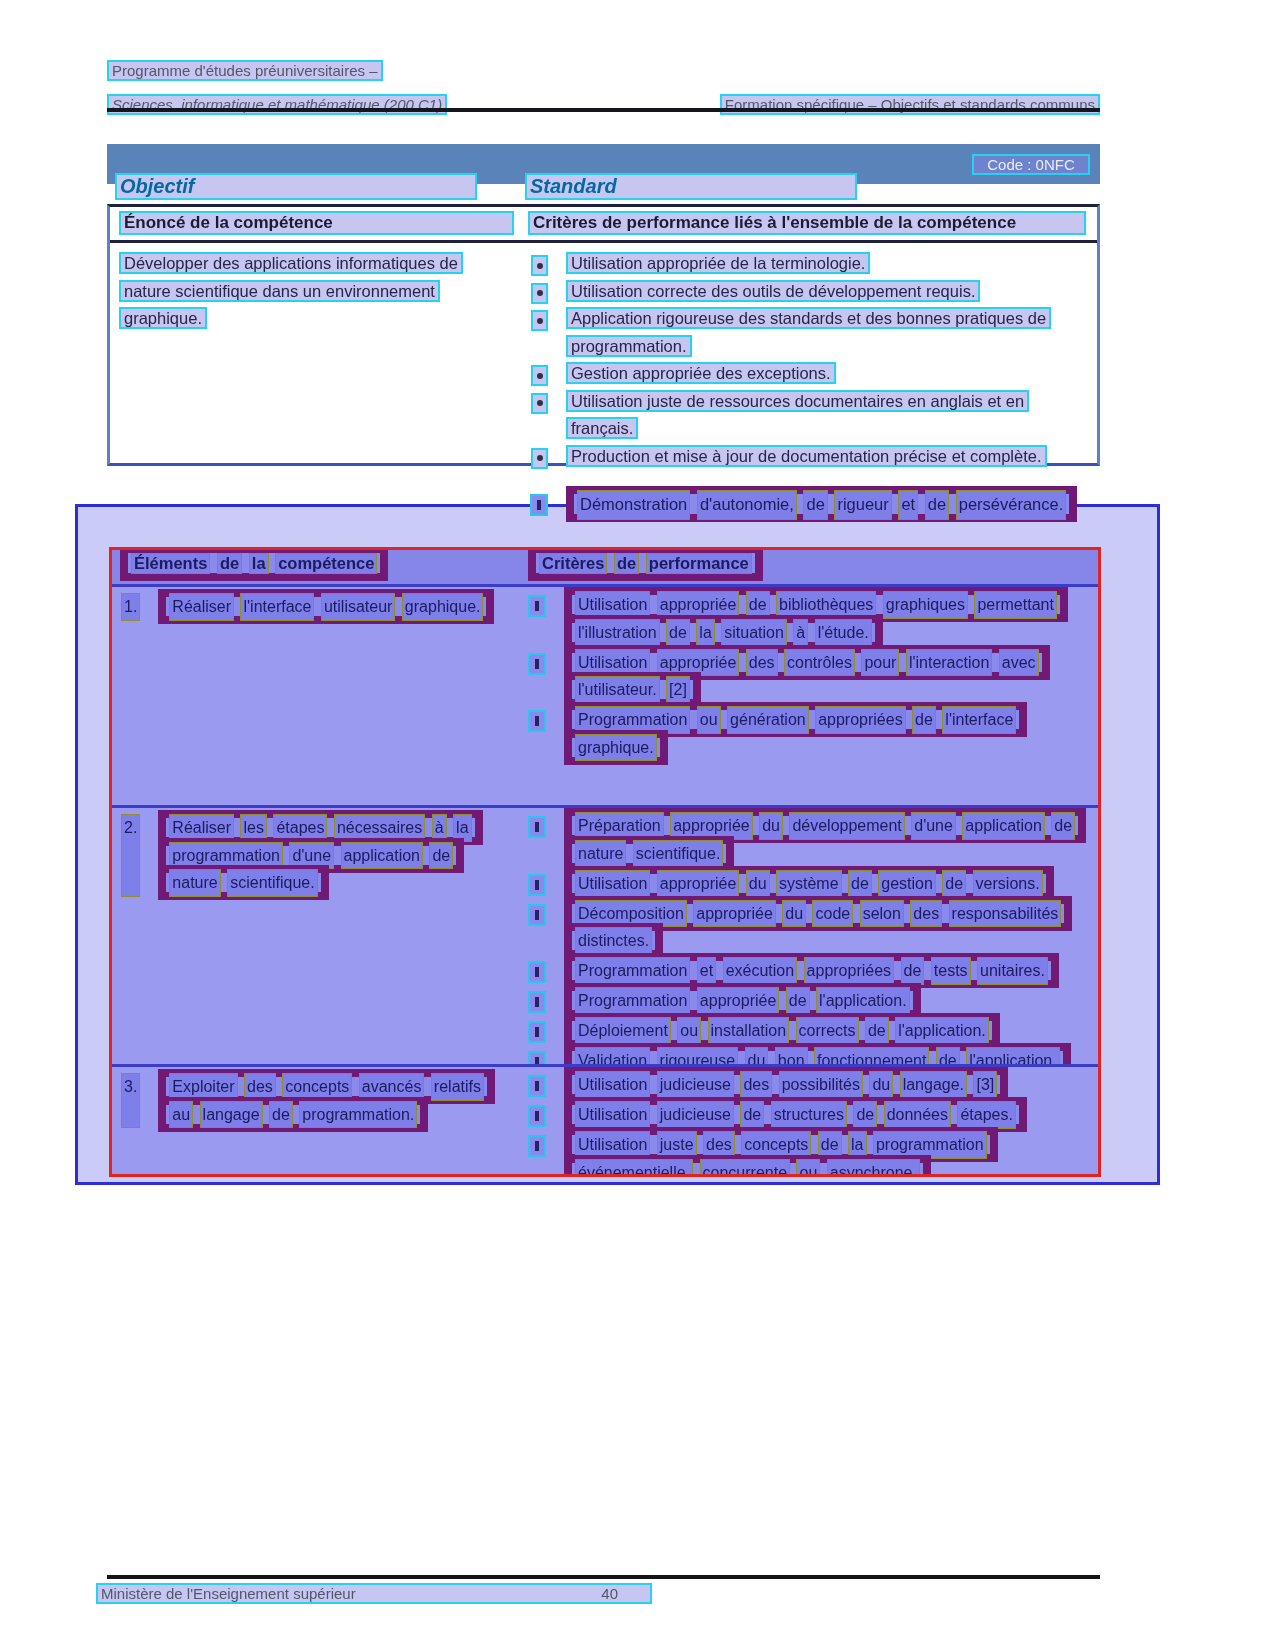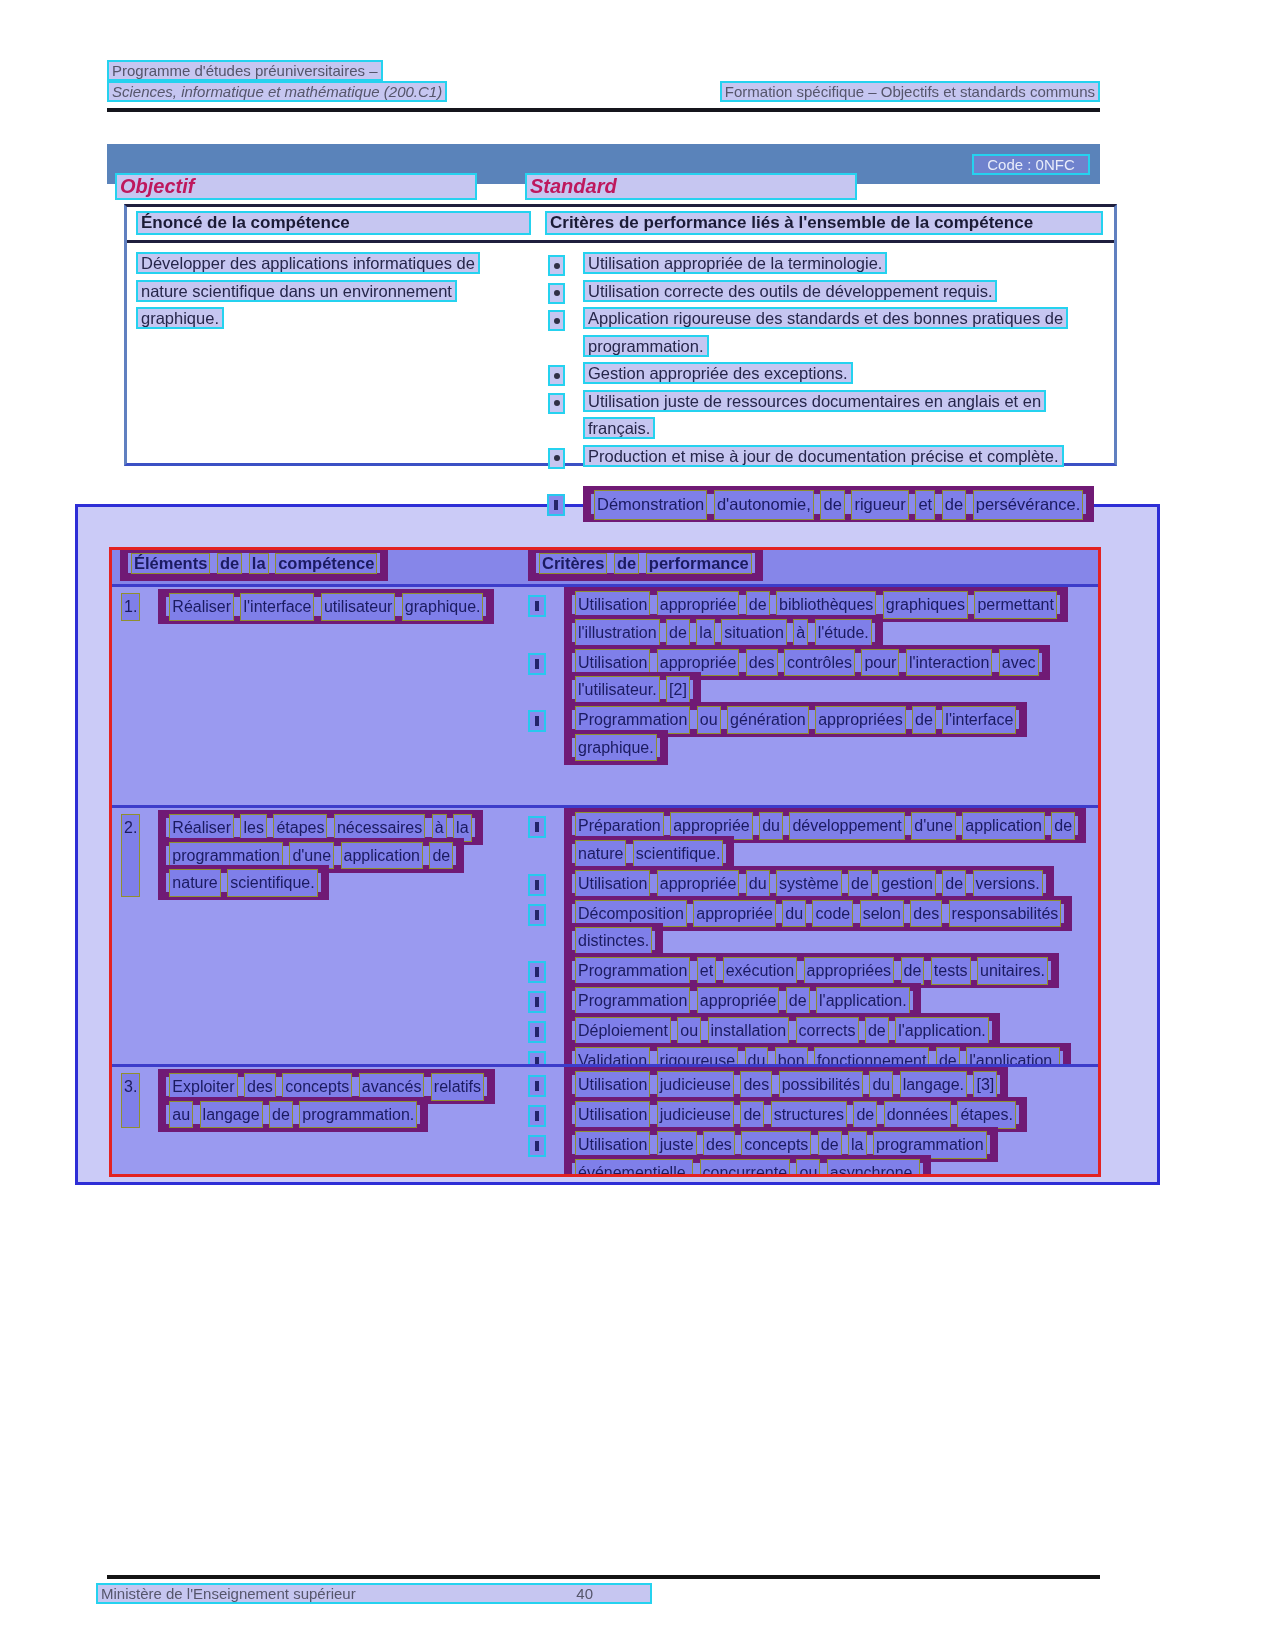--- a/index.html
+++ b/index.html
@@ -9,42 +9,42 @@
   
   .hl{background:#c6c6f1;border:2px solid #25d2ef;padding:0 3px;display:inline;
       -webkit-box-decoration-break:clone;box-decoration-break:clone;}
   .lb{background:#8a8aec;border:8px solid #701a75;padding:1px 2px;display:inline;
       -webkit-box-decoration-break:clone;box-decoration-break:clone;}
   .wd{background:#7f7fe9;border:1px solid #8f8f2e;padding:0 2px;margin:0 1px;
       display:inline-block;color:#1b1b60;}
 
   
   .hdr{position:absolute;left:107px;top:62px;width:993px;font-size:15px;color:#55556b;}
-  .hdr-l1{margin-bottom:2px;}
+  .hdr-l1{margin-bottom:15px;}
   .hdr-l2{display:flex;justify-content:space-between;}
   .it{font-style:italic;}
   .hrule{position:absolute;left:107px;top:108px;width:993px;height:4px;background:#15151c;}
 
   
   .band{position:absolute;left:107px;top:144px;width:993px;height:40px;background:#5a83ba;
         display:flex;justify-content:flex-end;align-items:center;box-sizing:border-box;padding-right:10px;}
   .code{background:rgba(130,130,220,0.55);color:#e8ecfa;font-size:15px;min-width:108px;text-align:center;}
 
   
   .heads{position:absolute;left:107px;top:173px;width:993px;height:28px;
-         font-size:20px;font-weight:bold;font-style:italic;color:#be185d;}
+         font-size:20px;font-weight:bold;font-style:italic;color:#0369a1;}
   .h-obj{position:absolute;left:8px;top:0;min-width:352px;}
   .h-std{position:absolute;left:418px;top:0;min-width:322px;}
 
   
   .bluerect{position:absolute;left:75px;top:504px;width:1085px;height:681px;
             background:#cbcbf7;border:3px solid #2e2ed6;box-sizing:border-box;}
 
   
-  .t1{position:absolute;left:124px;top:204px;width:993px;height:262px;box-sizing:border-box;
+  .t1{position:absolute;left:107px;top:204px;width:993px;height:262px;box-sizing:border-box;
       border-left:3px solid #6080c0;border-right:3px solid #6080c0;
       border-top:3px solid #1f1f3e;border-bottom:3px solid #3b50c4;background:transparent;}
   .t1h{display:grid;grid-template-columns:413px 1fr;border-bottom:3px solid #1f1f3e;
        padding:4px 0 5px;font-weight:bold;font-size:17px;color:#1b1b36;}
   .t1h .c1{padding-left:9px;}
   .t1h .c2{padding-left:5px;}
   .t1h .hlw1{display:inline-block;min-width:385px;}
   .t1h .hlw2{display:inline-block;min-width:548px;}
   .t1b{display:grid;grid-template-columns:413px 1fr;padding-top:7px;
        font-size:16.5px;line-height:27.5px;color:#26264a;}
@@ -76,21 +76,21 @@
   .elflex{display:flex;margin-left:8px;margin-top:2px;width:384px;line-height:25.5px;}
   .elnum{margin-right:8px;flex-shrink:0;}
   .eltxt{flex:1;margin-left:10px;}
   .critb{display:flex;align-items:flex-start;line-height:25.5px;margin-bottom:2.5px;}
   .critb .txt{flex:1;padding-right:2px;}
   .t2crits{padding-left:6px;padding-right:4px;}
 
   
   .frule{position:absolute;left:107px;top:1575px;width:993px;height:4px;background:#141414;}
   .footer{position:absolute;left:96px;top:1583px;font-size:15px;color:#55556b;}
-  .fbox{display:inline-flex;justify-content:space-between;width:556px;padding-right:57px;box-sizing:border-box;}
+  .fbox{display:inline-flex;justify-content:space-between;width:556px;padding-right:32px;box-sizing:border-box;}
 </style>
 </head>
 <body>
 
 <div class="page">
 
   <div class="hdr">
     <div class="hdr-l1">
       <span class="hl">Programme d'études préuniversitaires –</span>
     </div>

